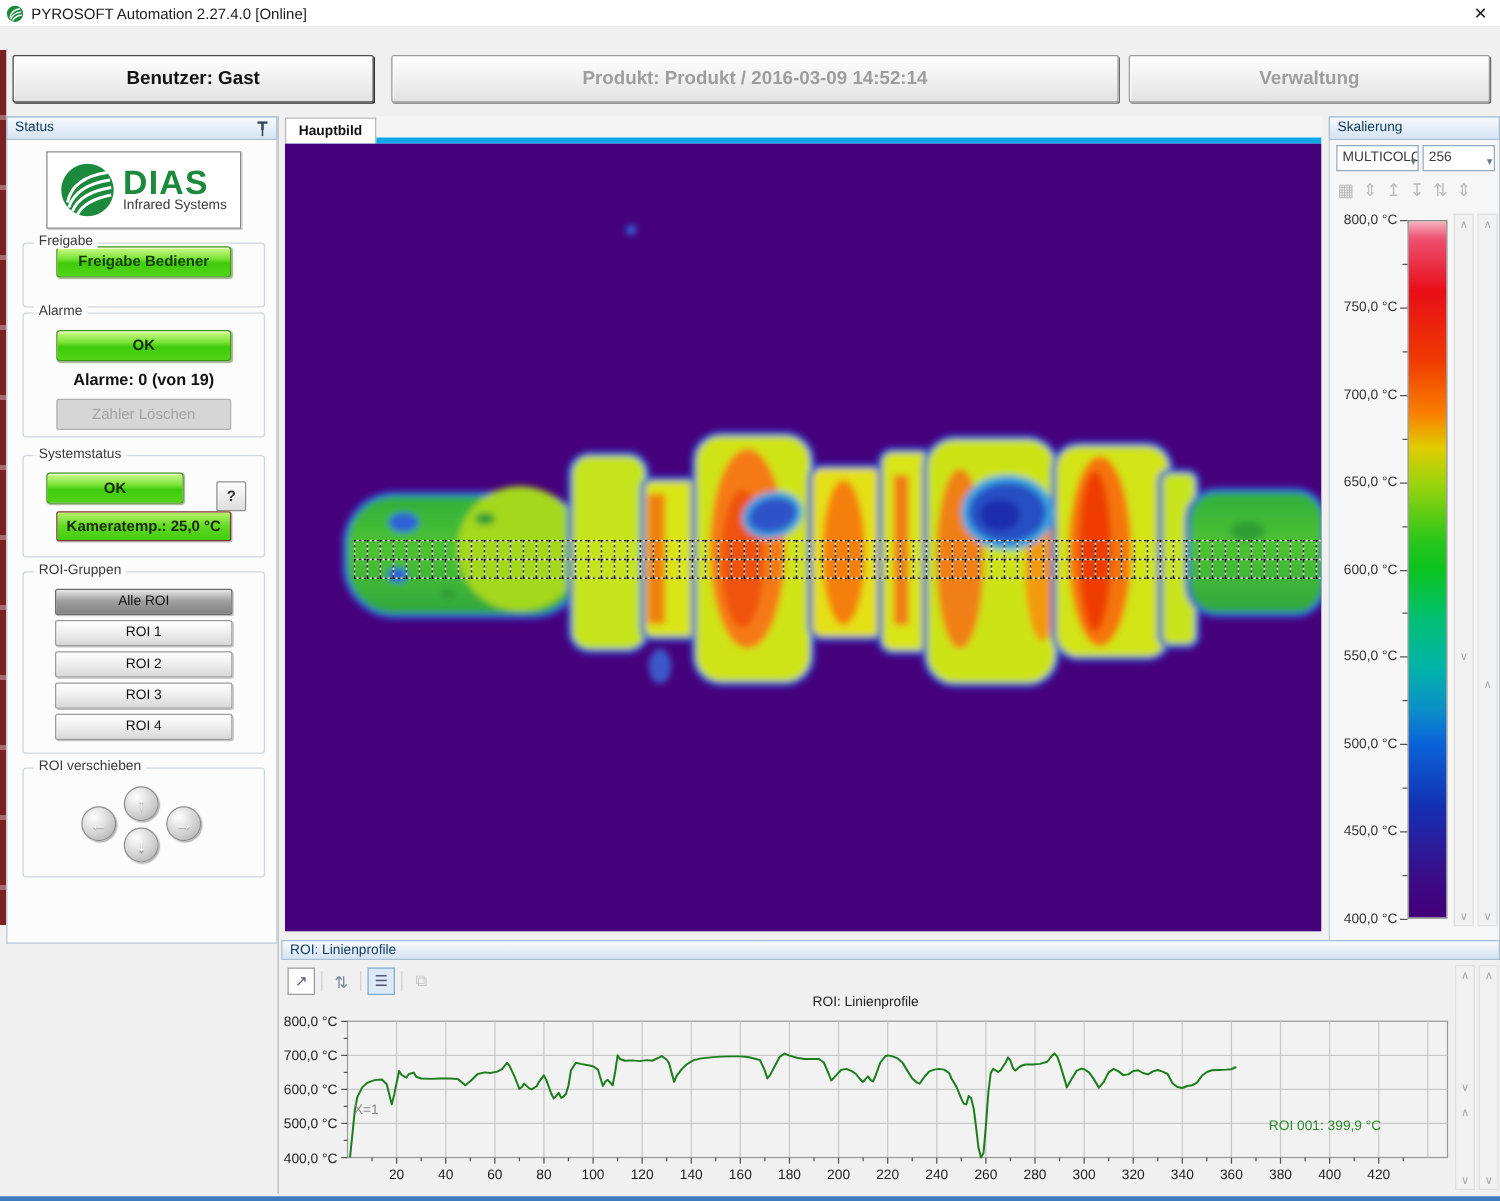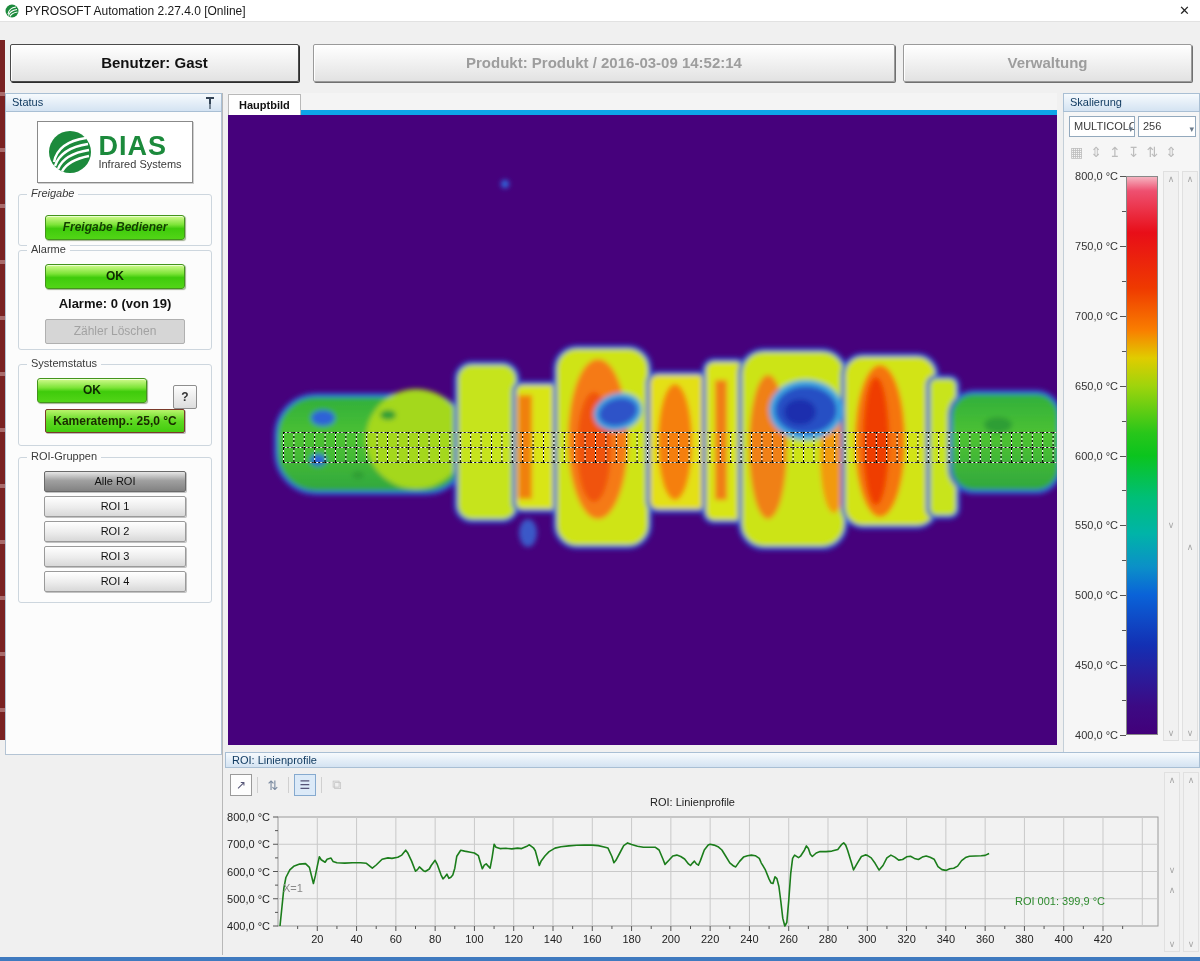--- a/index.html
+++ b/index.html
@@ -108,23 +108,23 @@
       <svg width="44" height="44" viewBox="0 0 44 44">
         <circle cx="22" cy="22" r="21" fill="#1c8a3c"></circle>
         <path d="M6 32 Q10 12 38 8 M7 36 Q13 18 40 14 M10 39 Q16 24 41 20 M14 41.5 Q20 30 41 26" stroke="#fff" stroke-width="2.4" fill="none"></path>
       </svg>
       <div class="logo-text">
         <div class="big">DIAS</div>
         <div class="sub">Infrared Systems</div>
       </div>
     </div>
 
-    <div class="grp" style="top:100px; height:52px;font-style:italic;">
+    <div class="grp" style="top:100px; height:52px;">
       <span class="grp-label">Freigabe</span>
-      <div class="gbtn" style="margin-top:20px;">Freigabe Bediener</div>
+      <div class="gbtn" style="margin-top:2px;">Freigabe Bediener</div>
     </div>
 
     <div class="grp" style="top:156px; height:100px;">
       <span class="grp-label">Alarme</span>
       <div class="gbtn blacktext" style="margin-top:13px; color:#0e2a00;">OK</div>
       <div class="alarm-count">Alarme: 0 (von 19)</div>
       <div class="disbtn">Zähler Löschen</div>
     </div>
 
     <div class="grp" style="top:270px; height:82px;">
@@ -138,20 +138,27 @@
       <span class="grp-label">ROI-Gruppen</span>
       <div id="roi-buttons" style="padding-top:13px;">
           <div class="roibtn active">Alle ROI</div>
           <div class="roibtn">ROI 1</div>
           <div class="roibtn">ROI 2</div>
           <div class="roibtn">ROI 3</div>
           <div class="roibtn">ROI 4</div>
         </div>
     </div>
 
+    <div class="grp" style="top:520px; height:88px;">
+      <span class="grp-label">ROI verschieben</span>
+      <div class="circbtn" style="left:80px; top:14px;"><span>↑</span></div>
+      <div class="circbtn" style="left:46px; top:30px;"><span>←</span></div>
+      <div class="circbtn" style="left:114px; top:30px;"><span>→</span></div>
+      <div class="circbtn" style="left:80px; top:47px;"><span>↓</span></div>
+    </div>
   </div>
 
   <div class="tabbar">
     <div class="tab">Hauptbild</div>
   </div>
 
   <div id="thermal">
     <svg width="829" height="630" viewBox="0 0 829 630">
       <defs>
         <filter id="soften" x="-15%" y="-15%" width="130%" height="130%">

